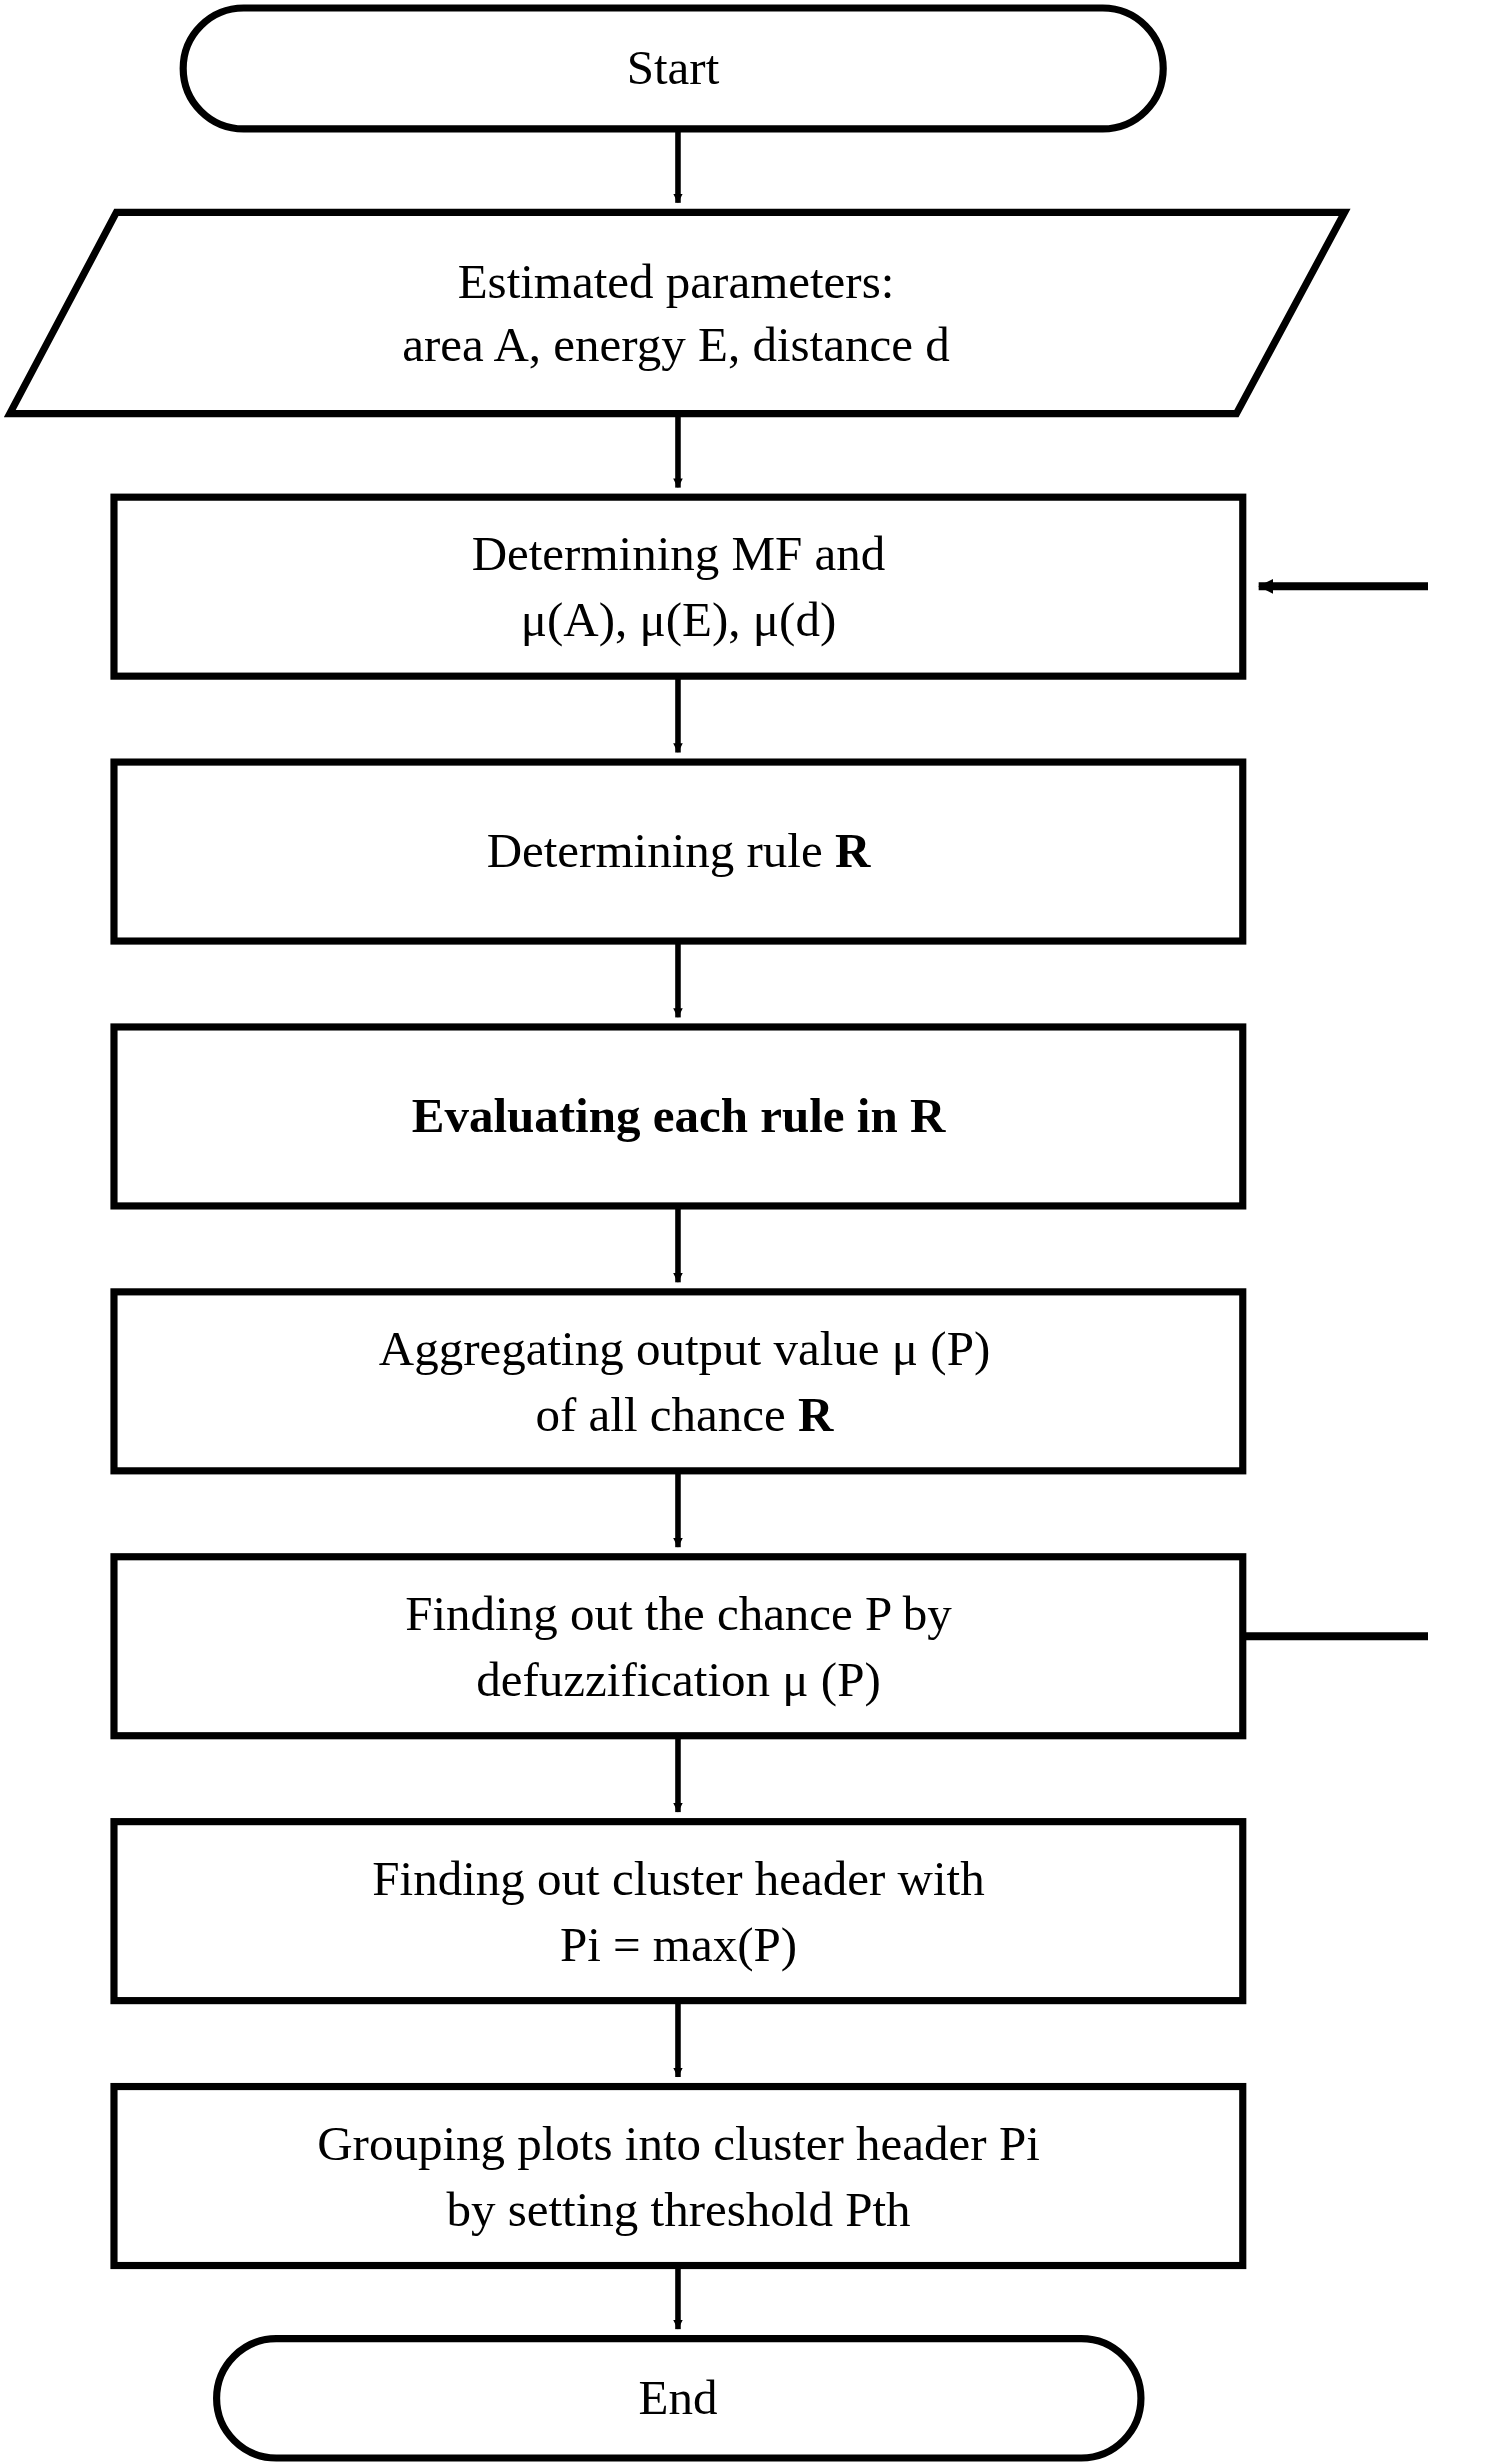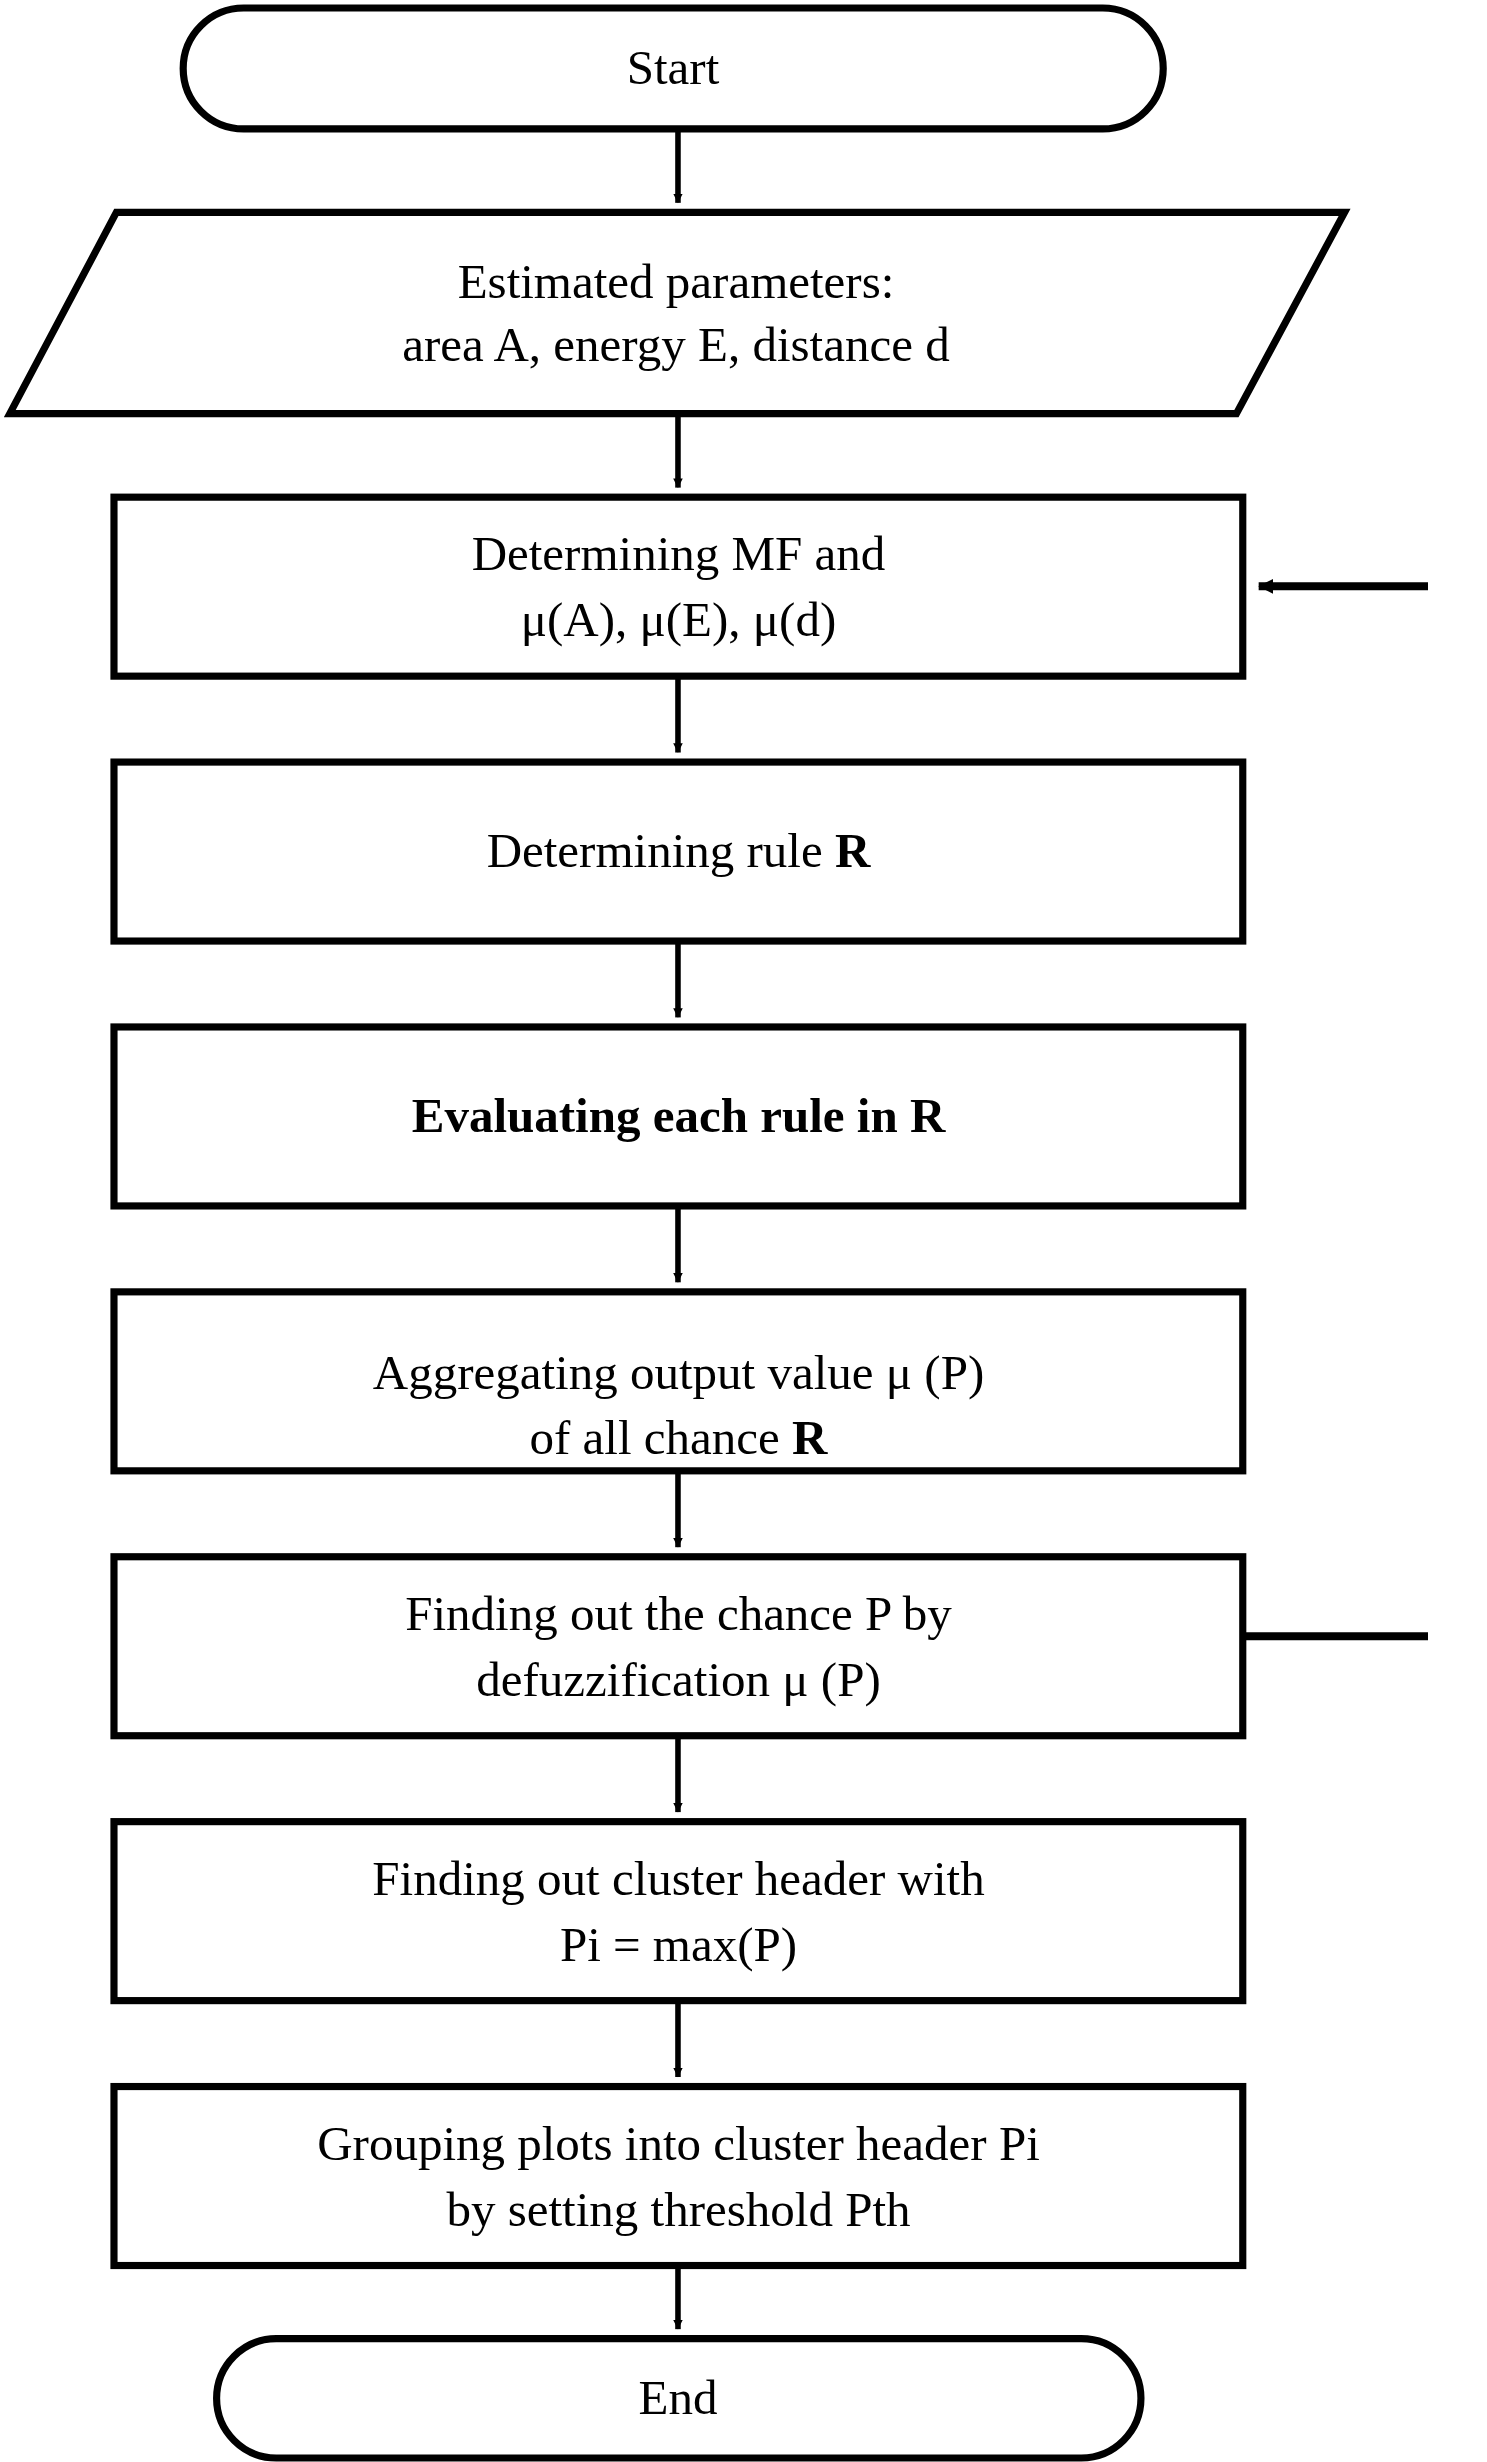--- a/index.html
+++ b/index.html
@@ -128,21 +128,21 @@
   </div>
 
   <div class="node-label" style="left:114px; top:762px; width:1129px; height:179px;">
     <span class="ln"><span>Determining rule </span><span class="bold-r">R</span></span>
   </div>
 
   <div class="node-label" style="left:114px; top:1027px; width:1129px; height:179px;font-weight:bold;">
     <span class="ln">Evaluating each rule in R</span>
   </div>
 
-  <div class="node-label two-line" style="left:114px; top:1292px; width:1129px; height:179px;justify-content:flex-end;">
+  <div class="node-label two-line" style="left:120px; top:1292px; width:1129px; height:179px;">
     <span class="ln">Aggregating output value μ (P)</span>
     <span class="ln"><span>of all chance </span><span class="bold-r">R</span></span>
   </div>
 
   <div class="node-label two-line" style="left:114px; top:1557px; width:1129px; height:179px;">
     <span class="ln">Finding out the chance P by</span>
     <span class="ln">defuzzification  μ (P)</span>
   </div>
 
   <div class="node-label two-line" style="left:114px; top:1822px; width:1129px; height:179px;">

